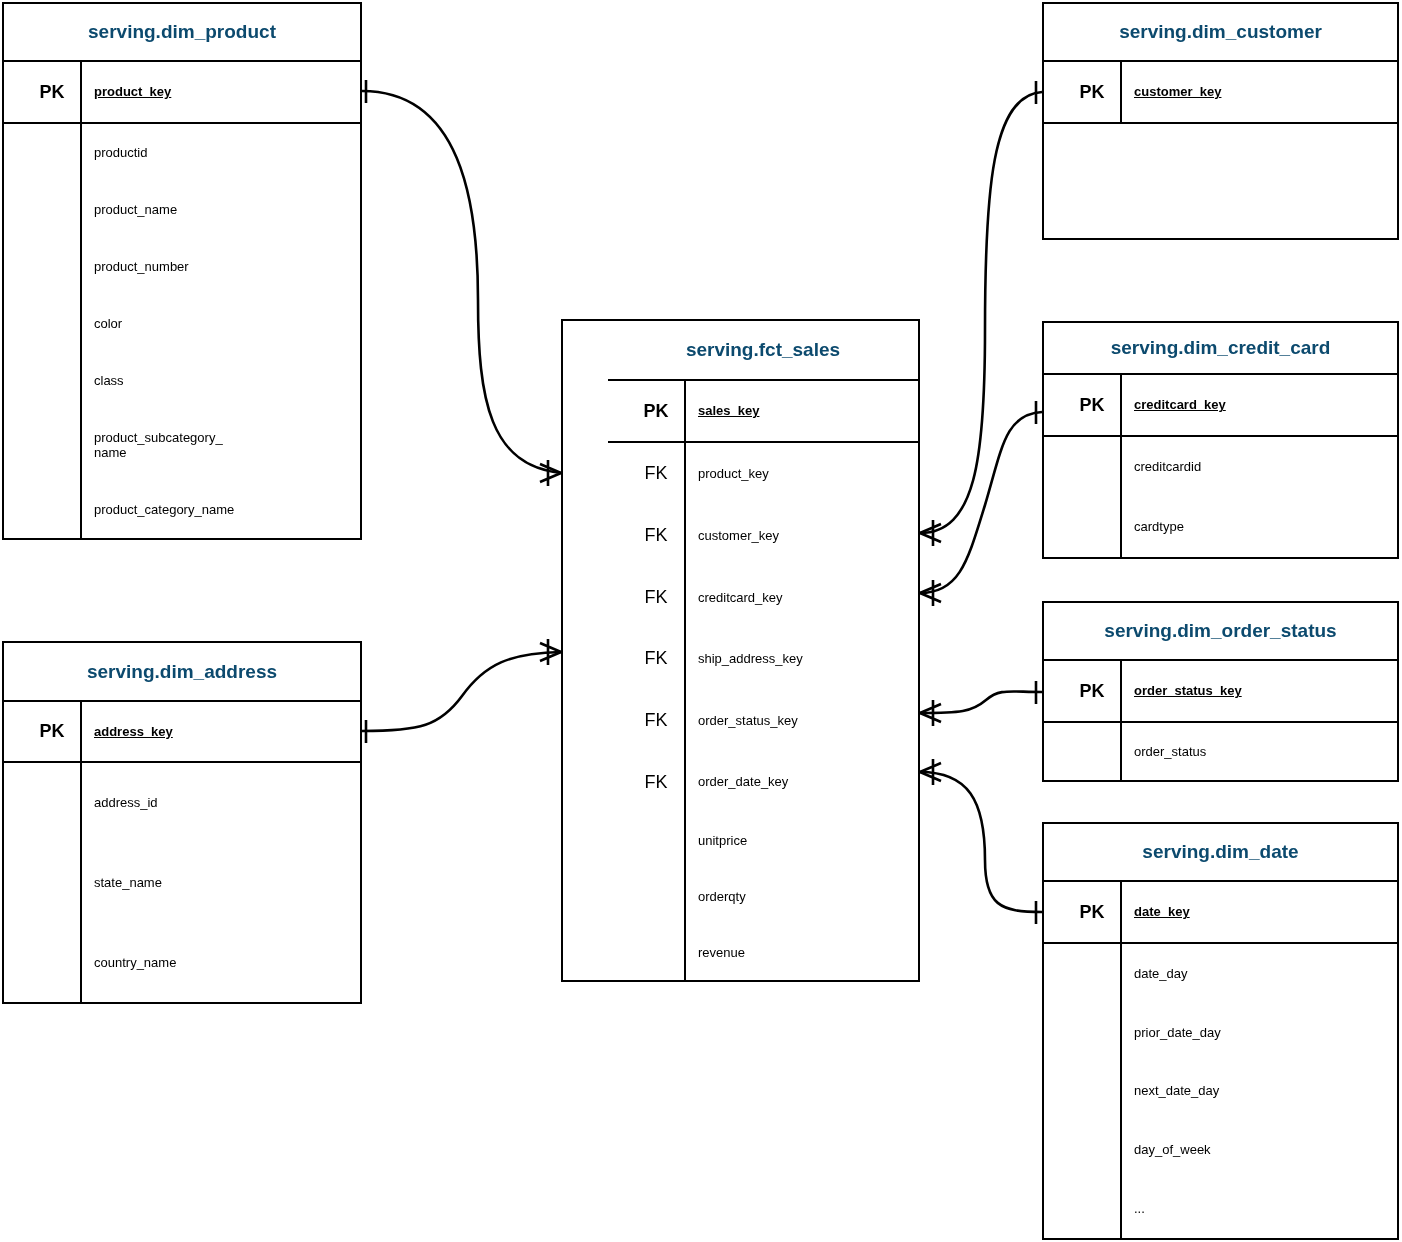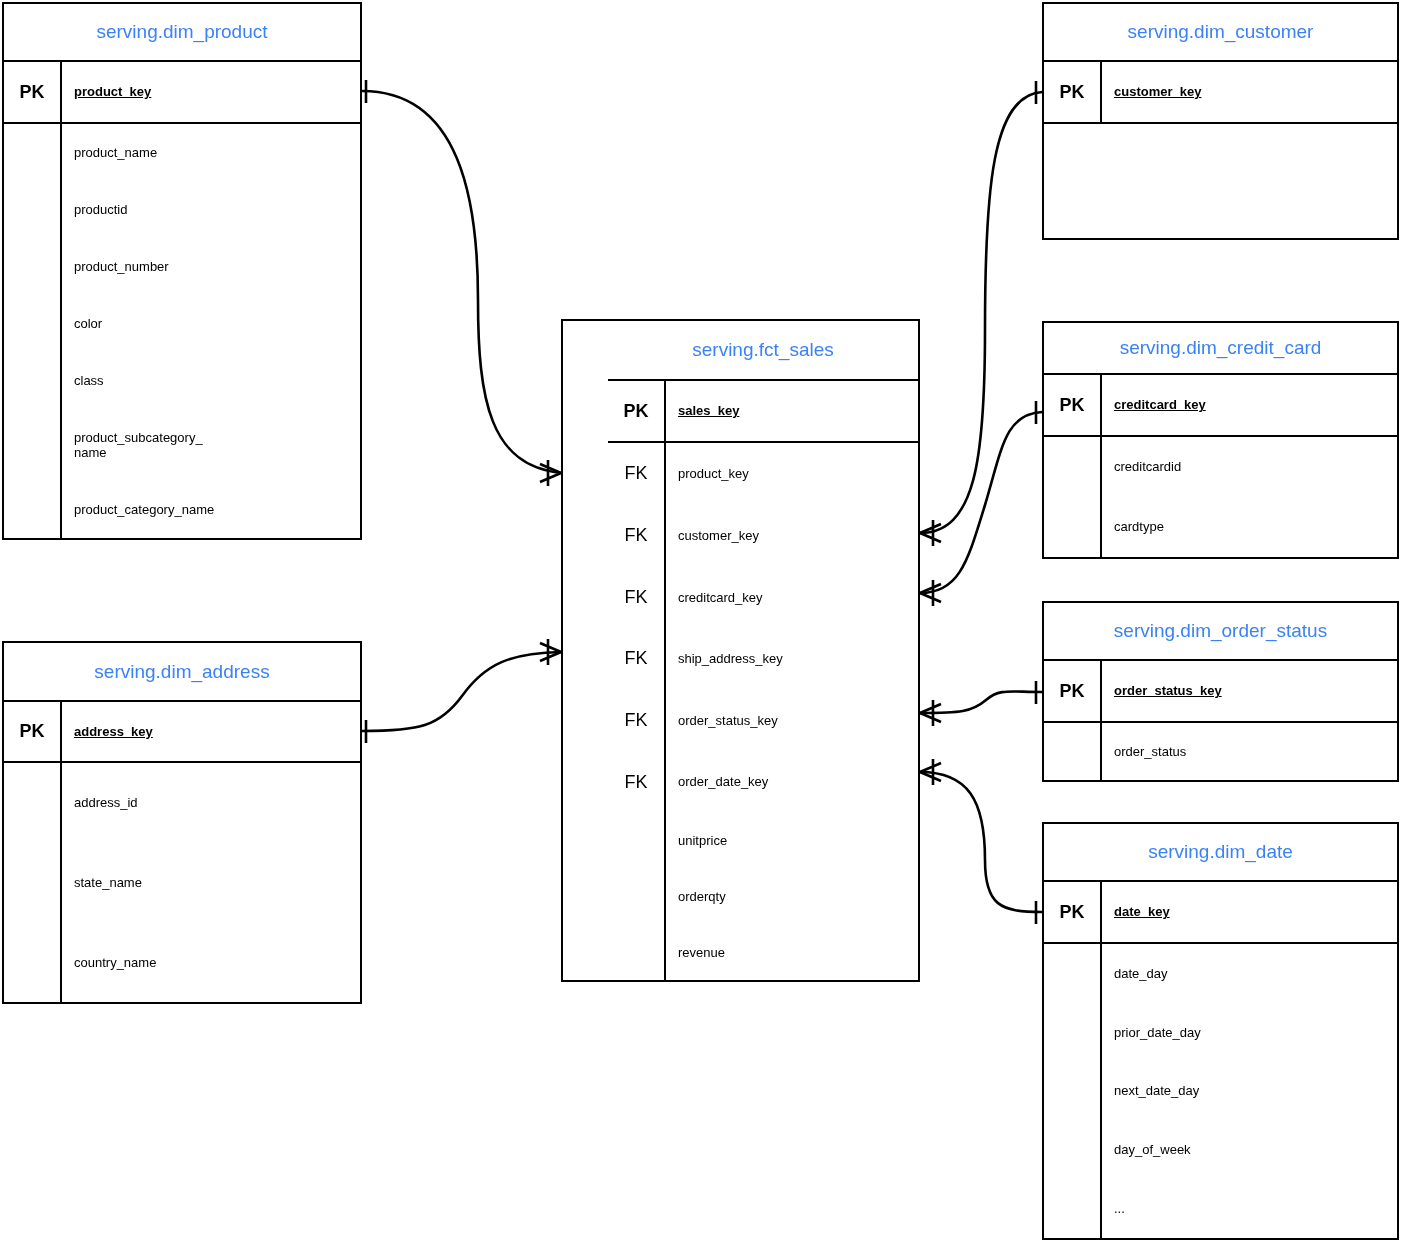--- a/index.html
+++ b/index.html
@@ -27,23 +27,23 @@
     position: absolute;
     box-sizing: border-box;
     border: 2px solid #000000;
     background: #ffffff;
     display: flex;
     flex-direction: column;
   }
   .entity-title {
     box-sizing: border-box;
     text-align: center;
-    font-weight: normal;
+    font-weight: bold;
     font-size: 19px;
-    color: #3b82f6;
+    color: #0c4a6e;
     display: flex;
     align-items: center;
     justify-content: center;
     border-bottom: 2px solid #000000;
   }
   .pk-row {
     box-sizing: border-box;
     display: flex;
     border-bottom: 2px solid #000000;
   }
@@ -60,20 +60,21 @@
   .key-cell {
     box-sizing: border-box;
     flex: 0 0 auto;
     display: flex;
     align-items: center;
     justify-content: center;
     font-weight: bold;
     font-size: 18px;
     border-right: 2px solid #000000;
     color: #000000;
+    margin-left: 20px;
   }
   .key-cell.fk {
     font-weight: normal;
   }
   .name-cell {
     box-sizing: border-box;
     flex: 1 1 auto;
     display: flex;
     align-items: center;
     padding-left: 12px;
@@ -130,25 +131,25 @@
 
   <div class="entity" style="left:2px; top:2px; width:360px; height:538px;">
     <div class="entity-title" style="height:58px;">serving.dim_product</div>
     <div class="pk-row" style="height:62px;">
       <div class="key-cell col-k58">PK</div>
       <div class="name-cell pk-name">product_key</div>
     </div>
     <div class="body-rows">
       <div class="attr-row">
         <div class="key-cell fk col-k58"></div>
+        <div class="name-cell">productid</div>
+      </div>
+      <div class="attr-row">
+        <div class="key-cell fk col-k58"></div>
         <div class="name-cell">product_name</div>
-      </div>
-      <div class="attr-row">
-        <div class="key-cell fk col-k58"></div>
-        <div class="name-cell">productid</div>
       </div>
       <div class="attr-row">
         <div class="key-cell fk col-k58"></div>
         <div class="name-cell">product_number</div>
       </div>
       <div class="attr-row">
         <div class="key-cell fk col-k58"></div>
         <div class="name-cell">color</div>
       </div>
       <div class="attr-row">

